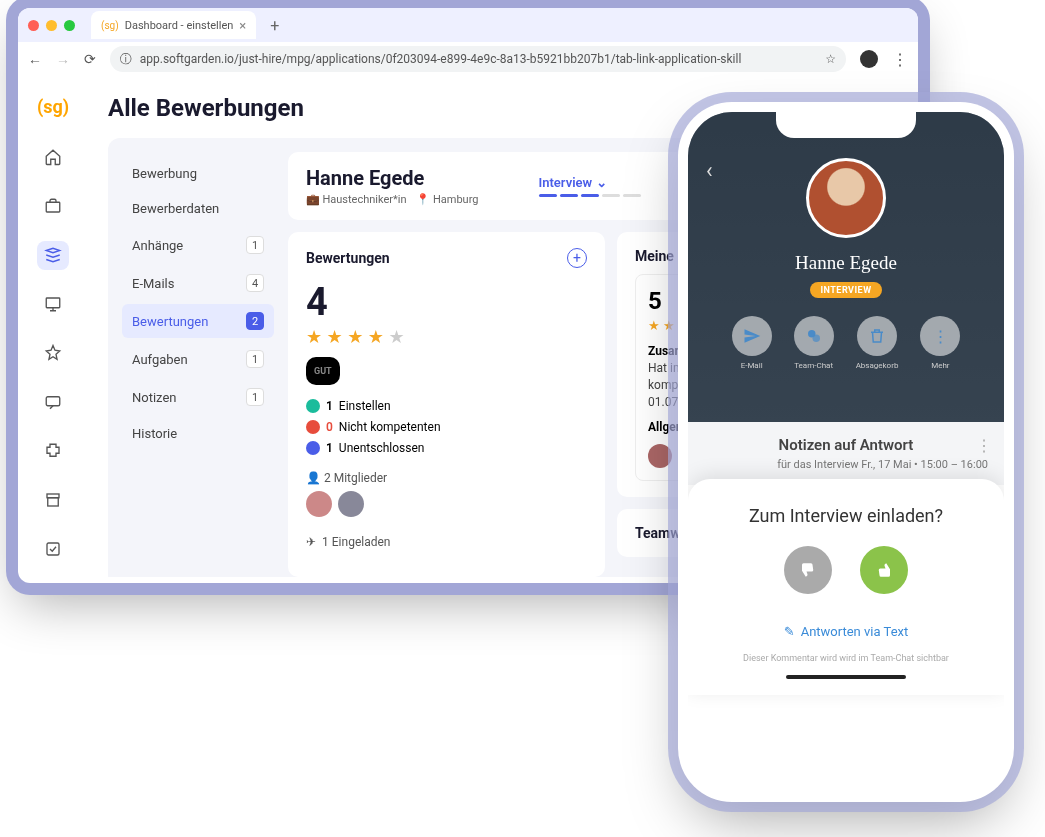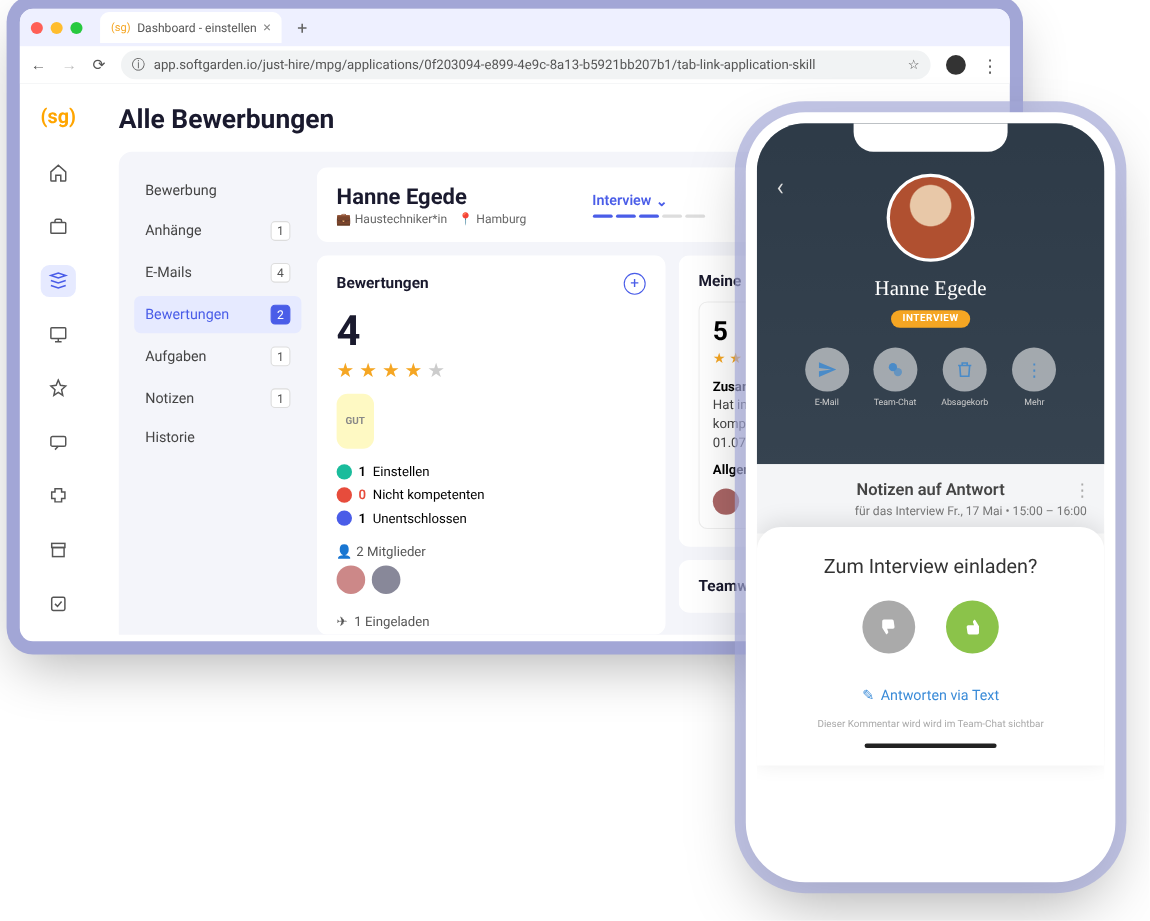--- a/index.html
+++ b/index.html
@@ -52,21 +52,21 @@
 .header-tag { margin-left: auto; background: #fff3d6; color: #b8860b; font-size: 10px; padding: 2px 6px; border-radius: 4px; display: flex; gap: 3px; align-items: center; }
 
 .two-col { display: flex; gap: 12px; flex: 1; overflow: hidden; }
 .card { background: #fff; border-radius: 10px; padding: 16px 18px; flex: 1; overflow: hidden; }
 .card-head { display: flex; justify-content: space-between; align-items: center; margin-bottom: 12px; }
 .card-title { font-size: 14px; font-weight: 700; color: #1a1a2e; }
 .add-circle { width: 20px; height: 20px; border: 1.5px solid #4a5de8; border-radius: 50%; color: #4a5de8; display: flex; align-items: center; justify-content: center; font-size: 14px; cursor: pointer; }
 .big-rating { font-size: 38px; font-weight: 700; color: #1a1a2e; }
 .stars { color: #f5a623; font-size: 18px; margin-top: 2px; }
 .stars .grey { color: #ccc; }
-.tag-gut { display: inline-block; background: #fef9c3; color: #888; font-size: 9px; font-weight: 700; padding: 20px 8px; border-radius: 10px; margin-top: 10px; }
+.tag-gut { display: inline-block; background: #000000; color: #888; font-size: 9px; font-weight: 700; padding: 9px 8px; border-radius: 10px; margin-top: 10px; }
 .vote-list { margin-top: 14px; font-size: 12px; }
 .vote-row { display: flex; align-items: center; gap: 6px; margin-bottom: 7px; }
 .vote-icon { width: 14px; height: 14px; border-radius: 50%; flex-shrink: 0; }
 .vote-ok { background: #1abc9c; } .vote-no { background: #e74c3c; } .vote-q { background: #4a5de8; }
 .vote-count { font-weight: 600; }
 .members-block { margin-top: 16px; font-size: 12px; color: #555; }
 .avatars { display: flex; gap: 6px; margin-top: 6px; }
 .avatar-sm { width: 26px; height: 26px; border-radius: 50%; background: #c88; }
 .invited { margin-top: 18px; font-size: 12px; color: #555; display: flex; gap: 6px; align-items: center; }
 
@@ -201,20 +201,23 @@
     </div>
 
     <div class="content">
       <div class="page-title">Alle Bewerbungen</div>
       <div class="panel-wrap">
         <div class="sidebar">
           <div class="side-item">
               <span>Bewerbung</span>
             </div>
           <div class="side-item">
+              <span>Bewerberdaten</span>
+            </div>
+          <div class="side-item">
               <span>Anhänge</span>
               <span class="badge">1</span>
             </div>
           <div class="side-item">
               <span>E-Mails</span>
               <span class="badge">4</span>
             </div>
           <div class="side-item active">
               <span>Bewertungen</span>
               <span class="badge">2</span>

